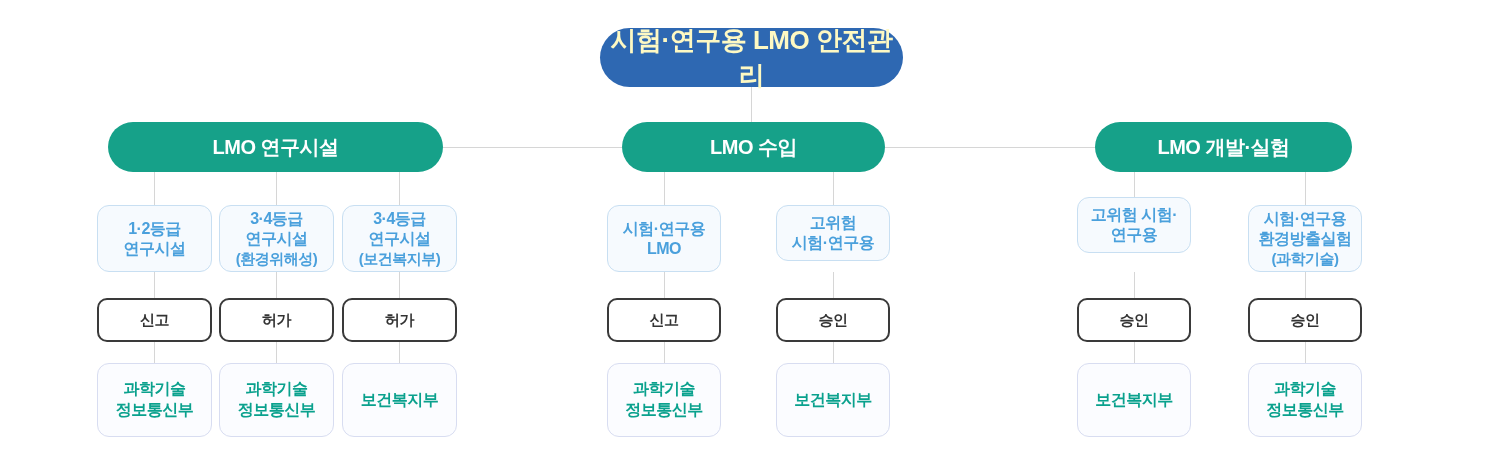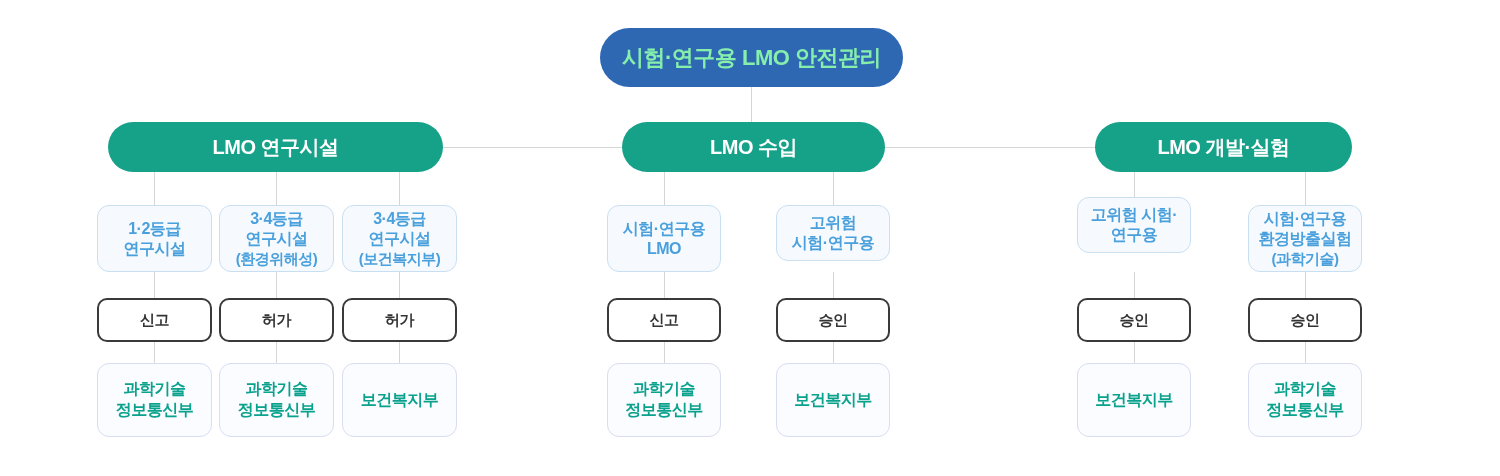--- a/index.html
+++ b/index.html
@@ -2,21 +2,21 @@
 <html><head>
 <meta charset="utf-8">
 <style>
   html,body{margin:0;padding:0;background:#ffffff;}
   .canvas{
     position:relative;width:1500px;height:476px;background:#ffffff;overflow:hidden;
     font-family:"Liberation Sans","DejaVu Sans",sans-serif;
   }
   .pill-root{
     position:absolute;display:flex;align-items:center;justify-content:center;
-    background:#2e68b2;color:#86efac;font-weight:bold;font-size:22px;
+    background:#2e68b2;color:#fef9c3;font-weight:bold;font-size:26px;
     border-radius:30px;text-align:center;letter-spacing:-0.5px;
   }
   .pill-section{
     position:absolute;display:flex;align-items:center;justify-content:center;
     background:#16a189;color:#ffffff;font-weight:bold;font-size:20px;
     border-radius:25px;text-align:center;letter-spacing:-0.5px;
   }
   .box{
     position:absolute;display:flex;flex-direction:column;align-items:center;justify-content:center;
     text-align:center;box-sizing:border-box;letter-spacing:-0.5px;

